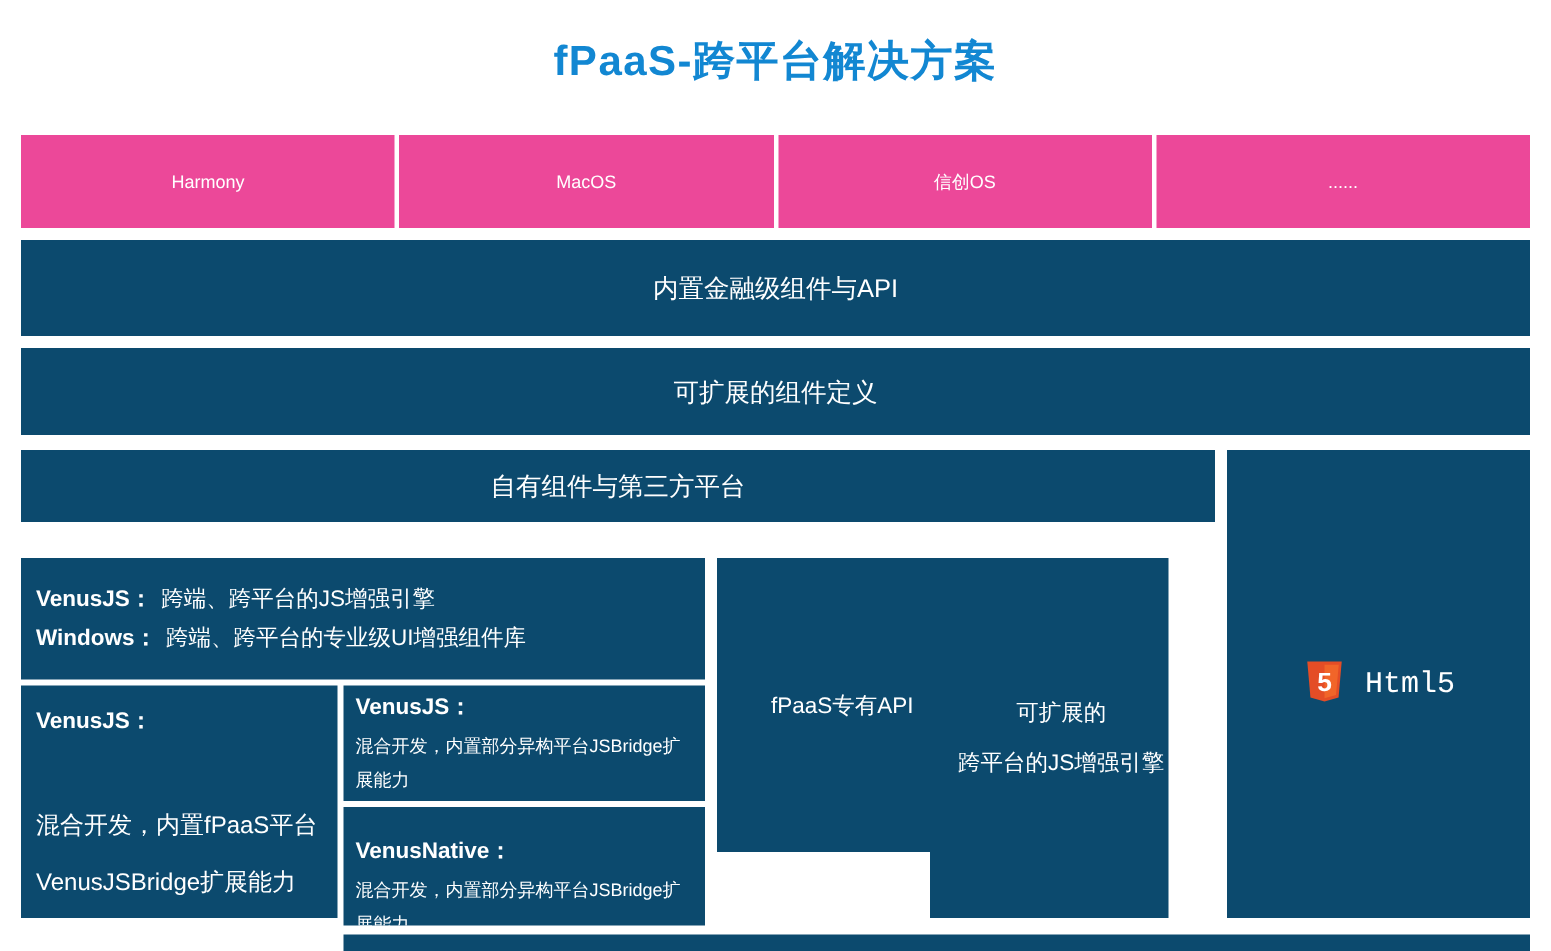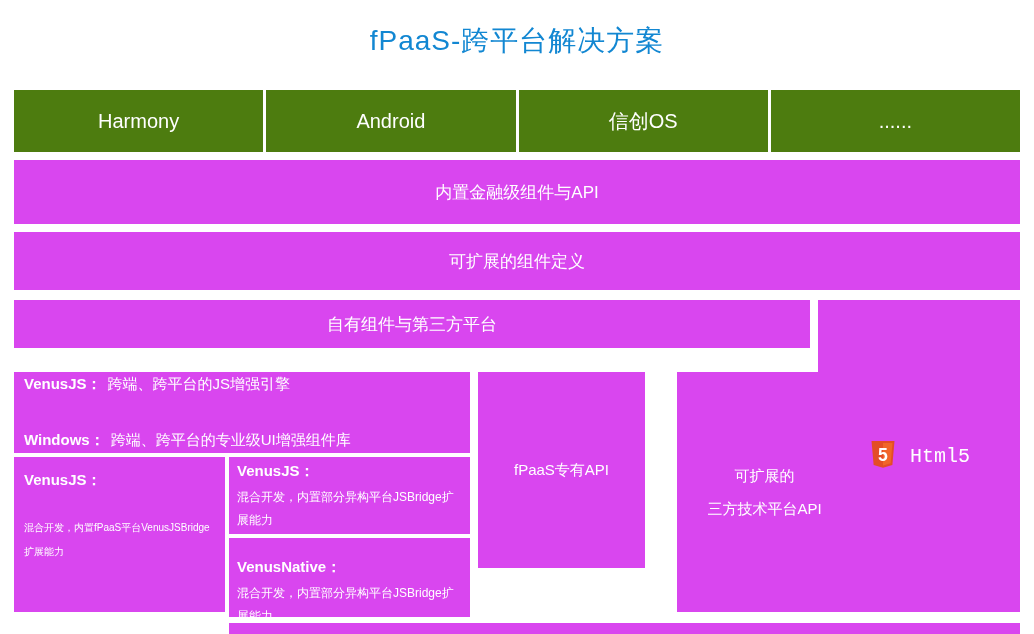--- a/index.html
+++ b/index.html
@@ -1,68 +1,68 @@
 <!DOCTYPE html>
 <html><head>
 <meta charset="utf-8">
 <style>
   * { margin:0; padding:0; box-sizing:border-box; }
   html,body { background:#ffffff; }
   body { font-family:"Liberation Sans","DejaVu Sans",sans-serif; }
   .canvas { position:relative; width:1034px; height:634px; background:#ffffff; overflow:hidden; }
 
   .title { position:absolute; top:22px; left:0; width:100%; text-align:center;
-           color:#1287d2; font-size:28px; font-weight:normal; letter-spacing:1px; }
+           color:#1287d2; font-size:28px; font-weight:bold; letter-spacing:1px; }
 
-  .box { position:absolute; background:#d946ef; color:#ffffff; }
+  .box { position:absolute; background:#0c4a6e; color:#ffffff; }
   .center { display:flex; align-items:center; justify-content:center; text-align:center; }
 
   .platform-row { position:absolute; left:14px; top:90px; width:1006px; height:62px;
                   display:flex; gap:3px; }
-  .pbox { flex:1; background:#4d7c0f; color:#ffffff; display:flex; align-items:center;
-          justify-content:center; font-size:20px; }
+  .pbox { flex:1; background:#ec4899; color:#ffffff; display:flex; align-items:center;
+          justify-content:center; font-size:12px; }
 
   .bar-builtin    { left:14px;  top:160px; width:1006px; height:64px; font-size:17px; }
   .bar-extensible { left:14px;  top:232px; width:1006px; height:58px; font-size:17px; }
   .hdr-own        { left:14px;  top:300px; width:796px;  height:48px; font-size:17px; }
 
   .box-html5 { left:818px; top:300px; width:202px; height:312px;
                display:flex; align-items:center; justify-content:center; gap:12px; }
   .html5-label { font-size:20px;font-family:Liberation Mono, monospace; }
 
-  .box-engine { left:14px; top:372px; width:456px; height:81px; padding:3px 10px;
+  .box-engine { left:14px; top:372px; width:456px; height:81px; padding:18px 10px;
                 display:flex; flex-direction:column; justify-content:space-between; font-size:15px; }
   .cell-label { font-weight:bold; margin-right:6px; }
 
   .box-fpaas { left:478px; top:372px; width:167px; height:196px; font-size:15px; }
-  .box-third { left:677px; top:372px; width:159px; height:240px; font-size:15px; line-height:2.2;padding-left:16px; }
+  .box-third { left:620px; top:372px; width:159px; height:240px; font-size:15px; line-height:2.2;padding-left:16px; }
 
   .box-hybrid { left:14px; top:457px; width:211px; height:155px; padding:14px 10px; }
   .box-hybrid .cell-title { font-size:15px; font-weight:bold; }
-  .box-hybrid .cell-body  { margin-top:26px; font-size:10px; line-height:2.4; word-break:break-all; }
+  .box-hybrid .cell-body  { margin-top:42px; font-size:16px; line-height:2.4; word-break:break-all; }
 
   .box-vjs2    { left:229px; top:457px; width:241px; height:77px; padding:5px 8px; overflow:hidden; }
   .box-vnative { left:229px; top:538px; width:241px; height:79px; padding:20px 8px; overflow:hidden; }
   .small-cell .cell-title { font-size:15px; font-weight:bold; }
   .small-cell .cell-body  { margin-top:5px; font-size:12px; line-height:1.9; word-break:break-all; }
 
   .bar-partial { left:229px; top:623px; width:791px; height:11px; }
 
   .logo-svg { width:30px; height:34px; display:block; }
 </style>
 </head>
 <body>
 
 <div class="canvas">
 
   <div class="title">fPaaS-跨平台解决方案</div>
 
   <div class="platform-row">
     <div class="pbox">Harmony</div>
-    <div class="pbox">Android</div>
+    <div class="pbox">MacOS</div>
     <div class="pbox">信创OS</div>
     <div class="pbox">......</div>
   </div>
 
   <div class="box center bar-builtin">内置金融级组件与API</div>
 
   <div class="box center bar-extensible">可扩展的组件定义</div>
 
   <div class="box center hdr-own">自有组件与第三方平台</div>
 
@@ -82,21 +82,21 @@
     <div>
       <span class="cell-label">Windows：</span><span>跨端、跨平台的专业级UI增强组件库</span>
     </div>
   </div>
 
   <div class="box center box-fpaas">fPaaS专有API</div>
 
   <div class="box center box-third">
     <div>
       <div>可扩展的</div>
-      <div>三方技术平台API</div>
+      <div>跨平台的JS增强引擎</div>
     </div>
   </div>
 
   <div class="box box-hybrid">
     <div class="cell-title">VenusJS：</div>
     <div class="cell-body">混合开发，内置fPaaS平台VenusJSBridge扩展能力</div>
   </div>
 
   <div class="box box-vjs2 small-cell">
     <div class="cell-title">VenusJS：</div>

